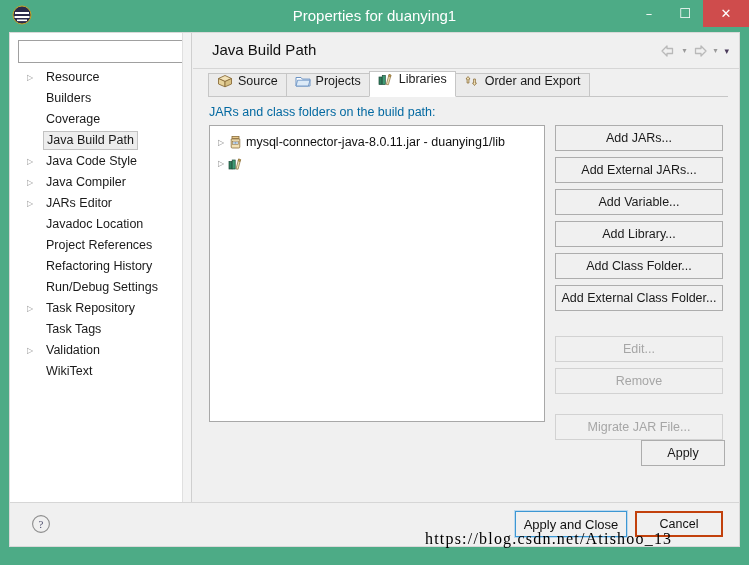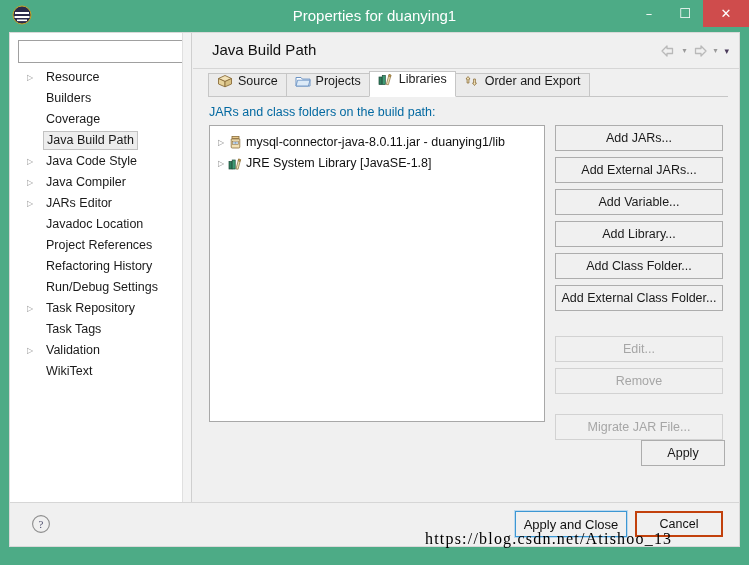--- a/index.html
+++ b/index.html
@@ -417,21 +417,21 @@
                 <rect x="4.6" y="6.2" width="5.8" height="3.4" fill="#ffffff" stroke="#8a6d3b" stroke-width="0.6"></rect>
                 <circle cx="6" cy="7.9" r="0.7" fill="#3a6ea5"></circle>
                 <circle cx="7.5" cy="7.9" r="0.7" fill="#3a6ea5"></circle>
                 <circle cx="9" cy="7.9" r="0.7" fill="#3a6ea5"></circle>
               </svg></span><span>mysql-connector-java-8.0.11.jar - duanying1/lib</span></div>
           <div class="jar-row"><span class="arrow">▷</span><span><svg class="jicon" viewBox="0 0 15 15">
                 <rect x="1" y="5.5" width="3" height="7.5" fill="#2f7d5d" stroke="#1c4a38" stroke-width="0.7"></rect>
                 <rect x="4.2" y="4" width="3" height="9" fill="#3e9c74" stroke="#1c4a38" stroke-width="0.7"></rect>
                 <path d="M8 13 L10.6 3 L12.6 3.7 L10.1 13.2 Z" fill="#f0e3b8" stroke="#8a6d3b" stroke-width="0.7"></path>
                 <path d="M10.6 3 L12.6 3.7 L12 5.5 L10.2 4.8 Z" fill="#cfa84e" stroke="#8a6d3b" stroke-width="0.6"></path>
-              </svg></span><span>JRE System Library [JavaSE-1.8]</span></div>
+              </svg></span></div>
         </div>
 
       <div id="actions">
           <button class="act-btn">Add JARs...</button>
           <button class="act-btn">Add External JARs...</button>
           <button class="act-btn">Add Variable...</button>
           <button class="act-btn">Add Library...</button>
           <button class="act-btn">Add Class Folder...</button>
           <button class="act-btn">Add External Class Folder...</button>
           <div class="act-gap"></div>

